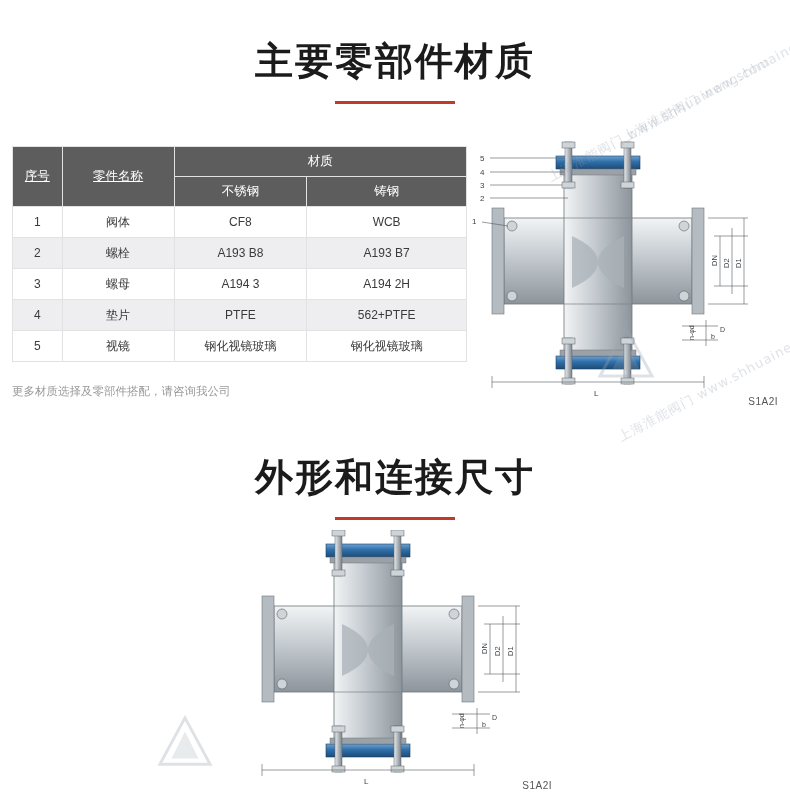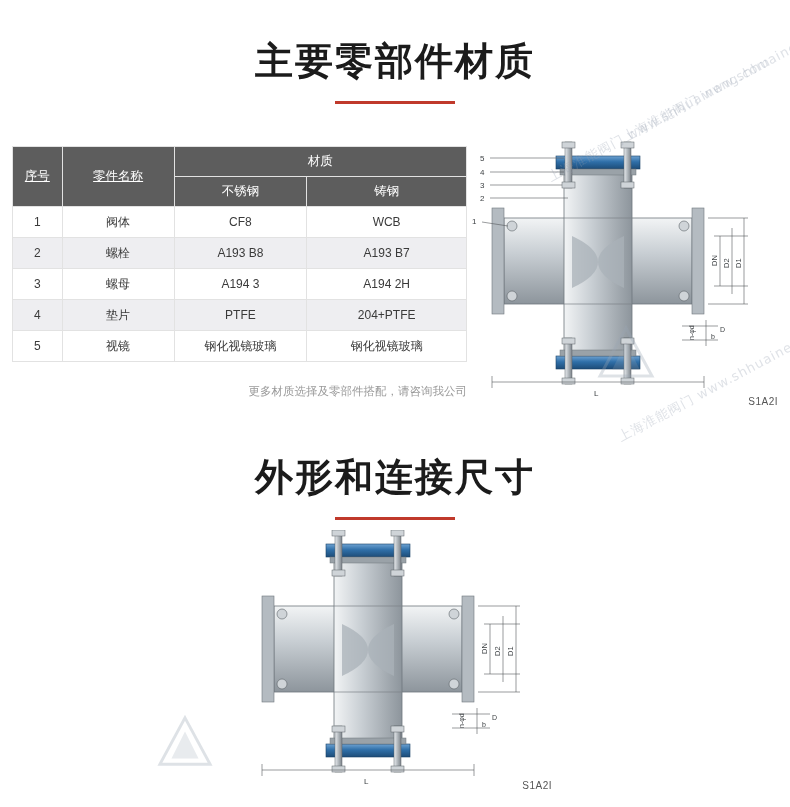--- a/index.html
+++ b/index.html
@@ -80,21 +80,21 @@
   .col-no { width: 52px; }
   .col-name { width: 120px; }
   .col-ss { width: 141px; margin-left: 12px; }
   .col-cs { width: 168px; }
 
   .table-note {
     position: absolute;
     left: 12px;
     top: 384px;
     width: 455px;
-    text-align: right;
+    text-align: left;
     font-size: 11.5px;
     color: #9a9a9a;
   }
 
   
   .drawing {
     position: absolute;
   }
   #drawing-1 { left: 468px; top: 140px; width: 310px; height: 270px; }
   #drawing-2 { left: 238px; top: 530px; width: 314px; height: 265px; }
@@ -167,21 +167,21 @@
         <tr>
           <td>3</td>
           <td>螺母</td>
           <td>A194 3</td>
           <td>A194 2H</td>
         </tr>
         <tr class="alt">
           <td>4</td>
           <td>垫片</td>
           <td>PTFE</td>
-          <td>204+PTFE</td>
+          <td>562+PTFE</td>
         </tr>
         <tr>
           <td>5</td>
           <td>视镜</td>
           <td>钢化视镜玻璃</td>
           <td>钢化视镜玻璃</td>
         </tr>
       </tbody>
     </table>
   </div>

